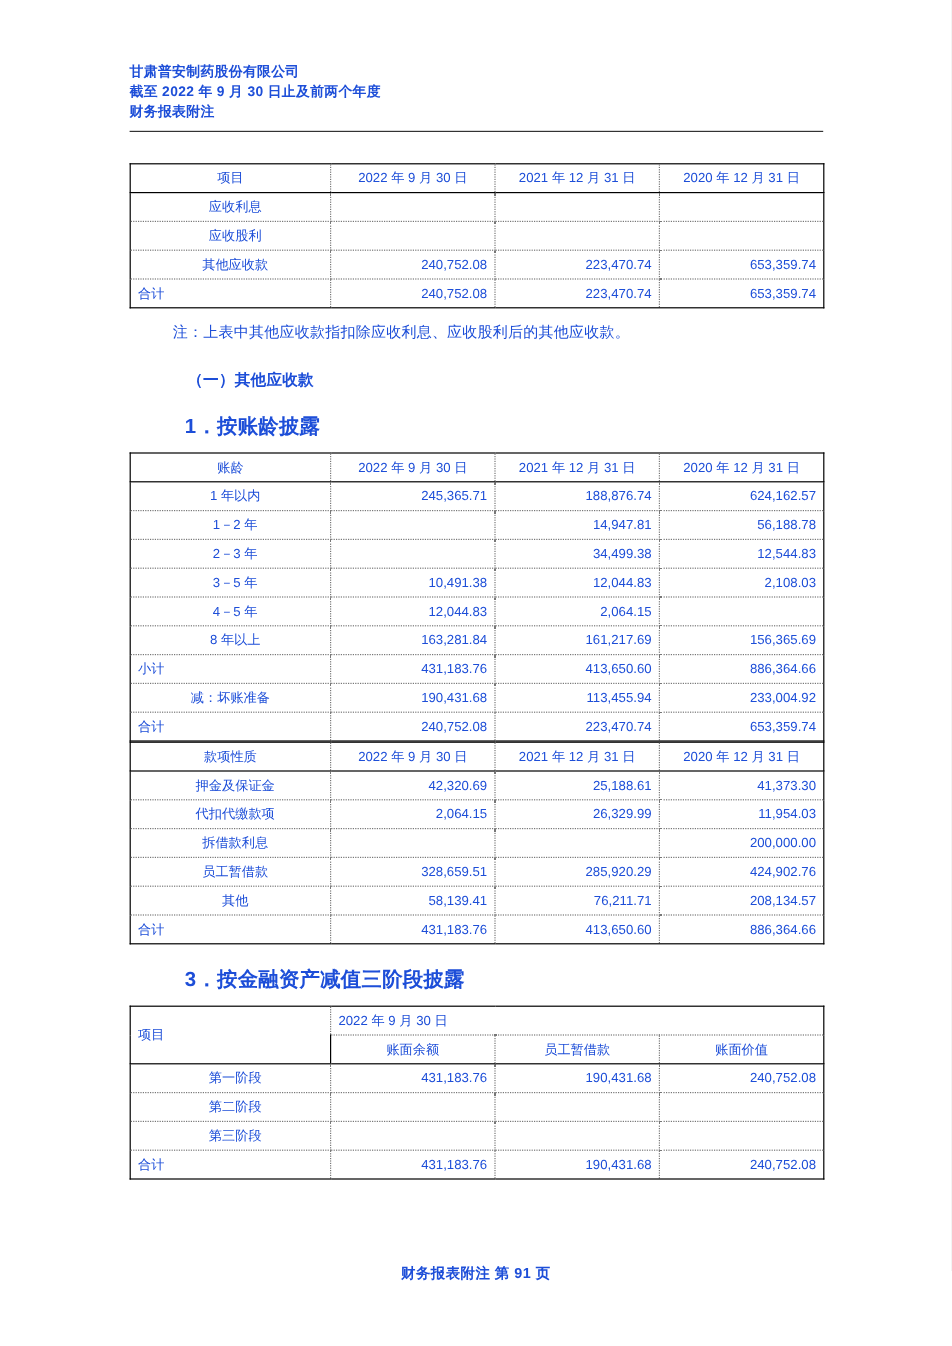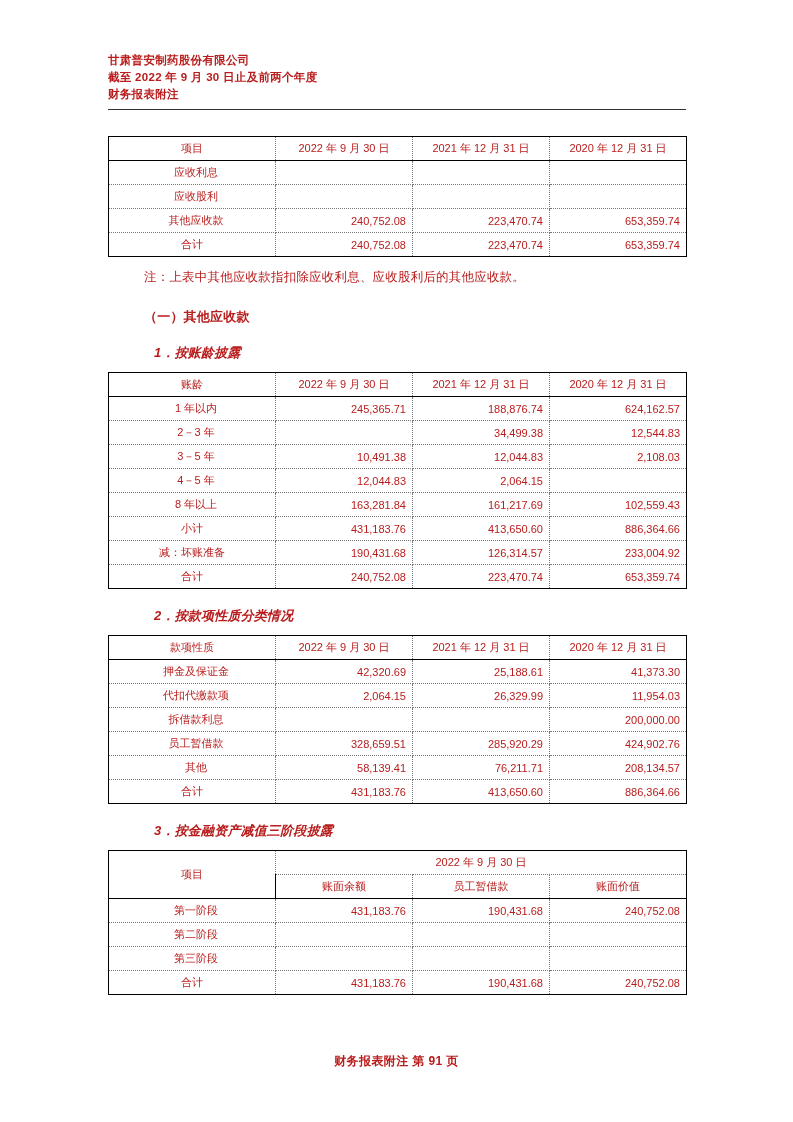--- a/index.html
+++ b/index.html
@@ -8,21 +8,21 @@
     background: #e8e8e8;
   }
   .page {
     width: 793px;
     height: 1122px;
     background: #ffffff;
     margin: 0 auto;
     position: relative;
     box-sizing: border-box;
     font-family: "Liberation Serif", "DejaVu Serif", serif;
-    color: #b91c1c;
+    color: #1d4ed8;
     overflow: hidden;
   }
   .content {
     position: absolute;
     left: 108px;
     top: 52px;
     width: 578px;
   }
   .hdr {
     font-family: "Liberation Sans", "DejaVu Sans", sans-serif;
@@ -40,30 +40,29 @@
     font-family: "Liberation Sans", "DejaVu Sans", sans-serif;
     font-size: 13.5px;
     font-weight: bold;
     margin: 0 0 12px 36px;
     letter-spacing: 0.2px;
   }
   h3.sub {
     font-family: "Liberation Sans", "DejaVu Sans", sans-serif;
     font-size: 13px;
     font-weight: bold;
-    margin: 22px 0 12px 36px;
+    margin: 22px 0 12px 48px;
     letter-spacing: 0.2px;
   }
   h4.subsub {
     font-family: "Liberation Sans", "DejaVu Sans", sans-serif;
-    font-size: 13px;
+    font-size: 17px;
     font-weight: bold;
     margin: 18px 0 10px 46px;
     letter-spacing: 0.2px;
-    font-style: italic;
   }
   p.note {
     font-family: "Liberation Sans", "DejaVu Sans", sans-serif;
     font-size: 12.5px;
     margin: 12px 0 0 36px;
     letter-spacing: 0.2px;
   }
   table.t {
     border-collapse: collapse;
     width: 578px;
@@ -87,21 +86,21 @@
   table.t td:first-child, table.t th:first-child {
     border-left: 1.1px solid #000;
   }
   table.t td:last-child, table.t th:last-child {
     border-right: 1.1px solid #000;
   }
   .hrow td {
     text-align: center;
     border-bottom: 1.1px solid #000 !important;
   }
-  .c { text-align: center; }
+  .c { text-align: left; }
   .r { text-align: right; }
   .l { text-align: center; }
   .ind { padding-left: 14px !important; }
   .total td { }
   .footer {
     position: absolute;
     left: 0;
     right: 0;
     bottom: 52px;
     text-align: center;
@@ -190,20 +189,26 @@
             <td>2021 年 12 月 31 日</td>
             <td>2020 年 12 月 31 日</td>
           </tr>
           <tr>
             <td class="l ind">1 年以内</td>
             <td class="r">245,365.71</td>
             <td class="r">188,876.74</td>
             <td class="r">624,162.57</td>
           </tr>
           <tr>
+            <td class="l ind">1－2 年</td>
+            <td class="r"></td>
+            <td class="r">14,947.81</td>
+            <td class="r">56,188.78</td>
+          </tr>
+          <tr>
             <td class="l ind">2－3 年</td>
             <td class="r"></td>
             <td class="r">34,499.38</td>
             <td class="r">12,544.83</td>
           </tr>
           <tr>
             <td class="l ind">3－5 年</td>
             <td class="r">10,491.38</td>
             <td class="r">12,044.83</td>
             <td class="r">2,108.03</td>
@@ -211,45 +216,44 @@
           <tr>
             <td class="l ind">4－5 年</td>
             <td class="r">12,044.83</td>
             <td class="r">2,064.15</td>
             <td class="r"></td>
           </tr>
           <tr>
             <td class="l ind">8 年以上</td>
             <td class="r">163,281.84</td>
             <td class="r">161,217.69</td>
-            <td class="r">102,559.43</td>
+            <td class="r">156,365.69</td>
           </tr>
           <tr>
             <td class="c">小计</td>
             <td class="r">431,183.76</td>
             <td class="r">413,650.60</td>
             <td class="r">886,364.66</td>
           </tr>
           <tr>
             <td class="l">减：坏账准备</td>
             <td class="r">190,431.68</td>
-            <td class="r">126,314.57</td>
+            <td class="r">113,455.94</td>
             <td class="r">233,004.92</td>
           </tr>
           <tr>
             <td class="c">合计</td>
             <td class="r">240,752.08</td>
             <td class="r">223,470.74</td>
             <td class="r">653,359.74</td>
           </tr>
         </tbody>
       </table>
     </div>
 
-    <h4 class="subsub">2．按款项性质分类情况</h4>
 
     <div class="tbl-wrap">
       <table class="t">
         <colgroup>
           <col style="width:167px">
             <col style="width:137px">
             <col style="width:137px">
             <col style="width:137px">
         </colgroup>
         <tbody>

